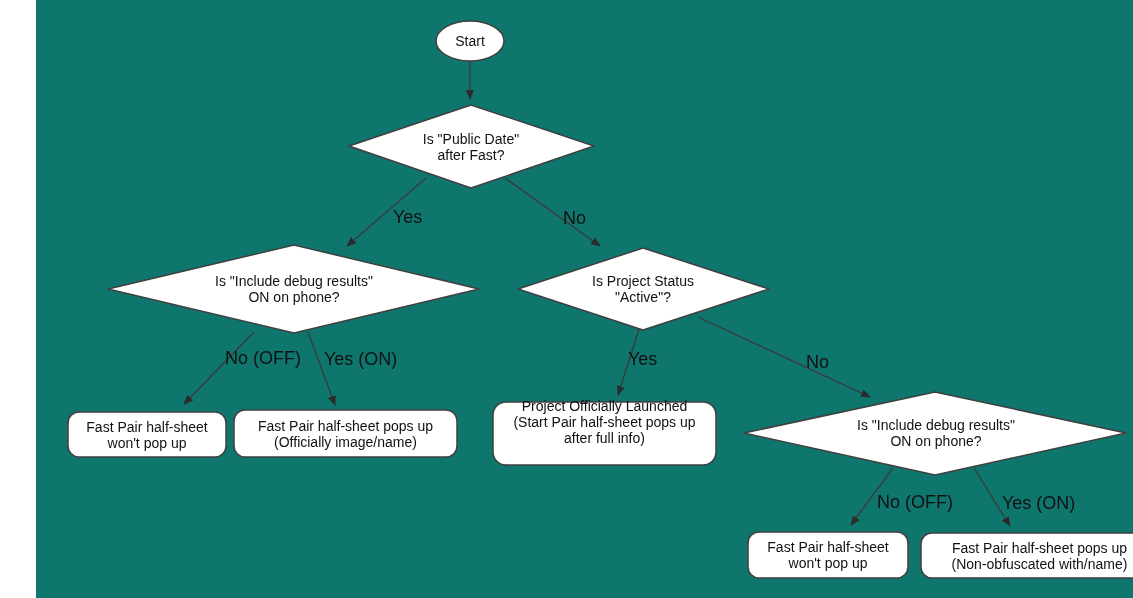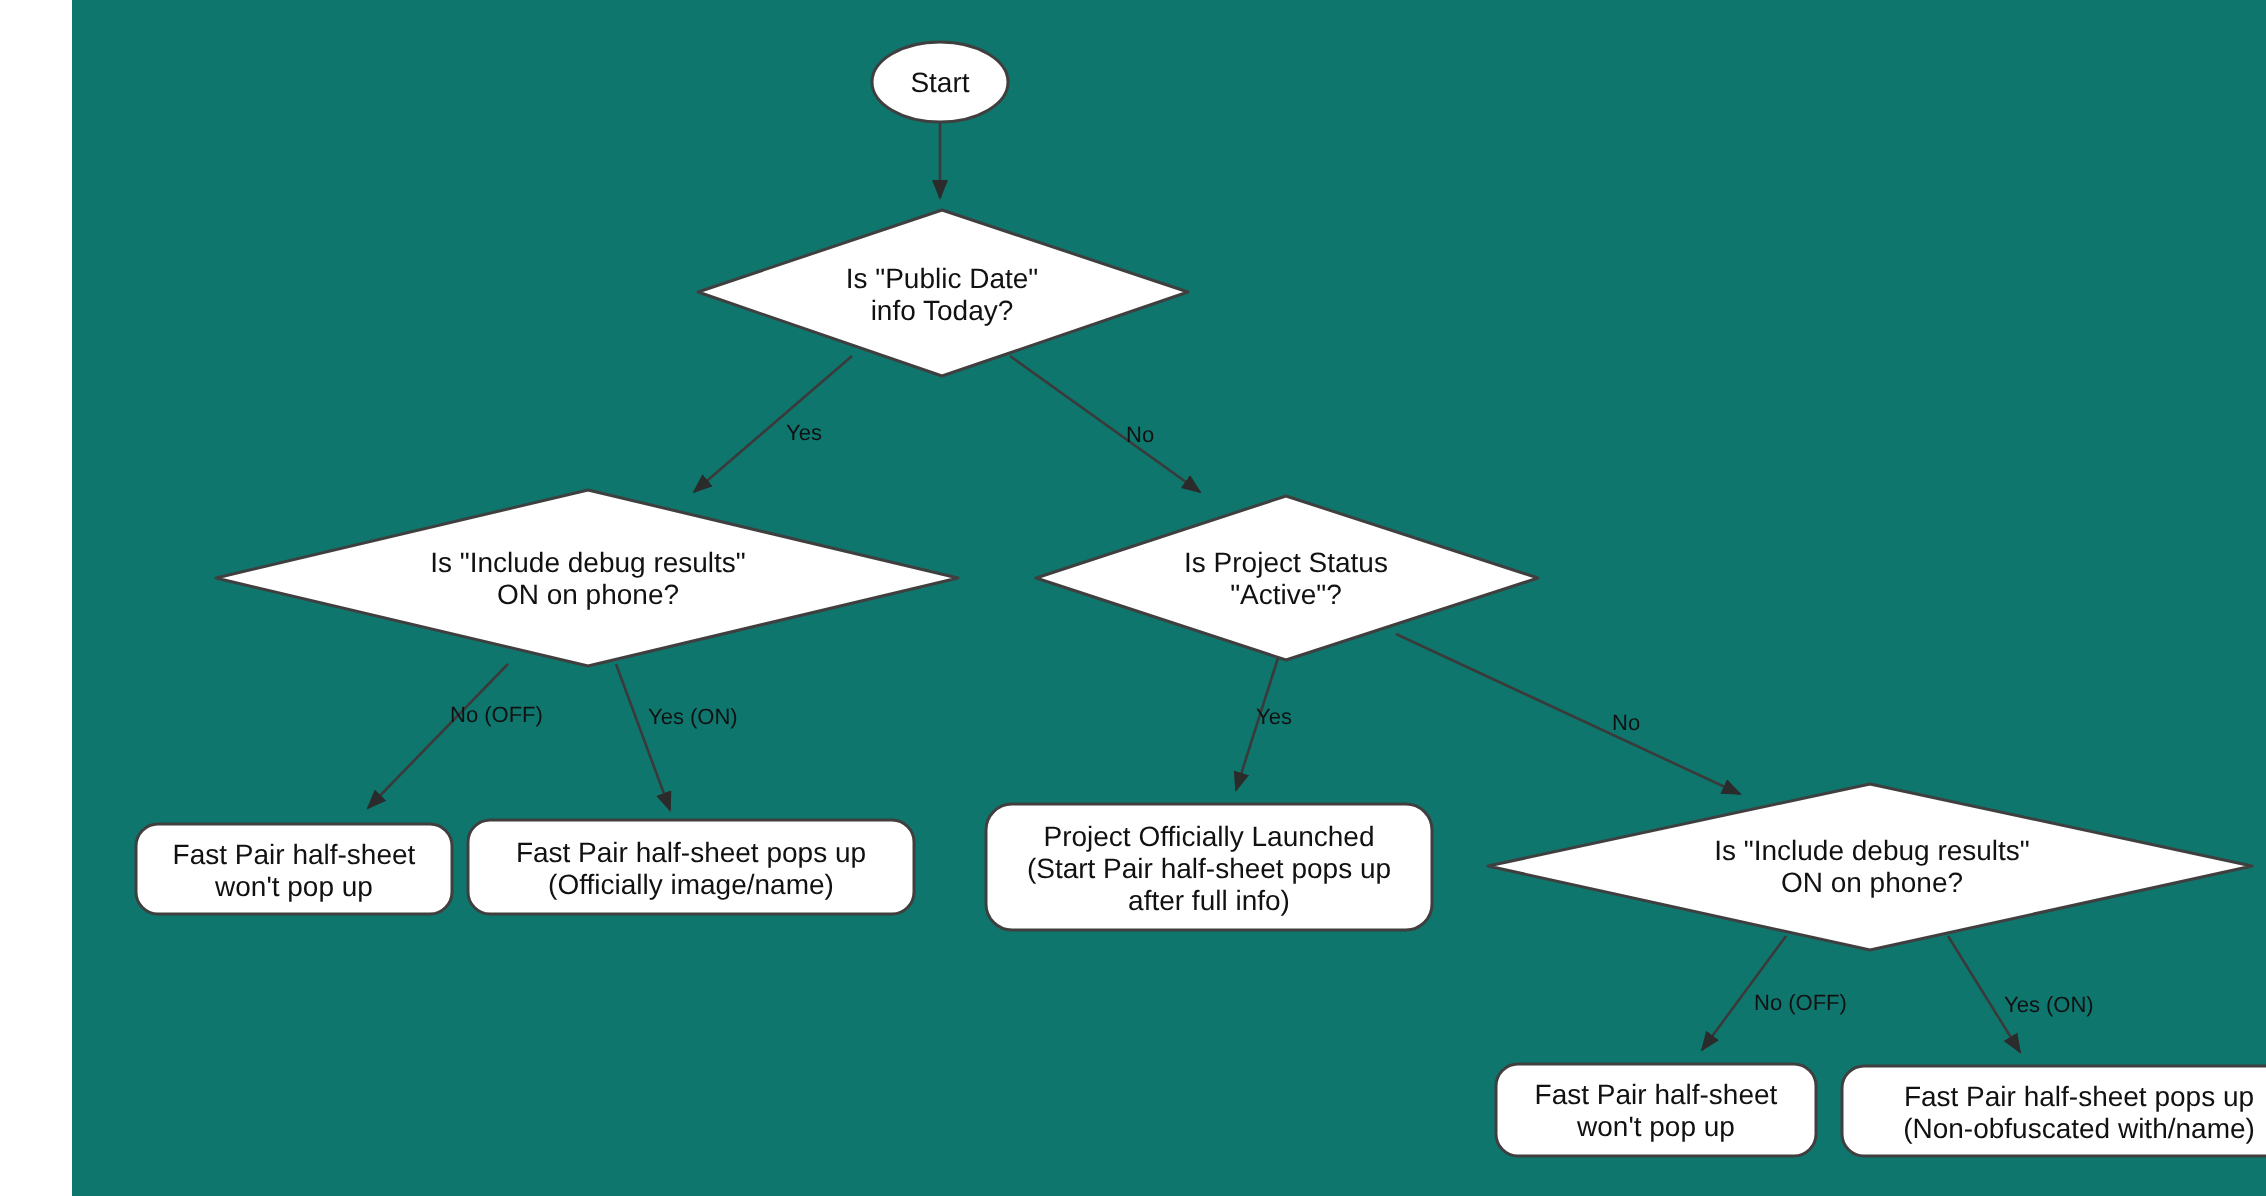--- a/index.html
+++ b/index.html
@@ -25,21 +25,21 @@
     align-items: center;
     justify-content: center;
     text-align: center;
     font-size: 14px;
     line-height: 16px;
     white-space: nowrap;
     pointer-events: none;
   }
   .edge-label {
     position: absolute;
-    font-size: 11px;
+    font-size: 18px;
     line-height: 16px;
     white-space: nowrap;
     pointer-events: none;
   }
 </style>
 </head>
 <body>
 
 <div class="stage">
 
@@ -73,21 +73,21 @@
 
     <rect class="cursor-bar" x="1124" y="554" width="7" height="38"></rect>
   </svg>
 
   <div class="node-text" style="left:400px; top:21px; width:68px; height:40px;">
     <span>Start</span>
   </div>
 
   <div class="node-text" style="left:325px; top:127px; width:220px; height:40px;">
     <span>Is "Public Date"</span>
-    <span>info Today?</span>
+    <span>after Fast?</span>
   </div>
 
   <div class="node-text" style="left:128px; top:268px; width:260px; height:42px;">
     <span>Is "Include debug results"</span>
     <span>ON on phone?</span>
   </div>
 
   <div class="node-text" style="left:497px; top:268px; width:220px; height:42px;text-align:right;">
     <span>Is Project Status</span>
     <span>"Active"?</span>
@@ -101,21 +101,21 @@
   <div class="node-text" style="left:32px; top:412px; width:158px; height:45px;">
     <span>Fast Pair half-sheet</span>
     <span>won't pop up</span>
   </div>
 
   <div class="node-text" style="left:198px; top:410px; width:223px; height:47px;">
     <span>Fast Pair half-sheet pops up</span>
     <span>(Officially image/name)</span>
   </div>
 
-  <div class="node-text" style="left:457px; top:402px; width:223px; height:63px;">
+  <div class="node-text" style="left:457px; top:390px; width:223px; height:63px;">
     <span>Project Officially Launched</span>
     <span>(Start Pair half-sheet pops up</span>
     <span>after full info)</span>
   </div>
 
   <div class="node-text" style="left:712px; top:532px; width:160px; height:46px;">
     <span>Fast Pair half-sheet</span>
     <span>won't pop up</span>
   </div>
 

